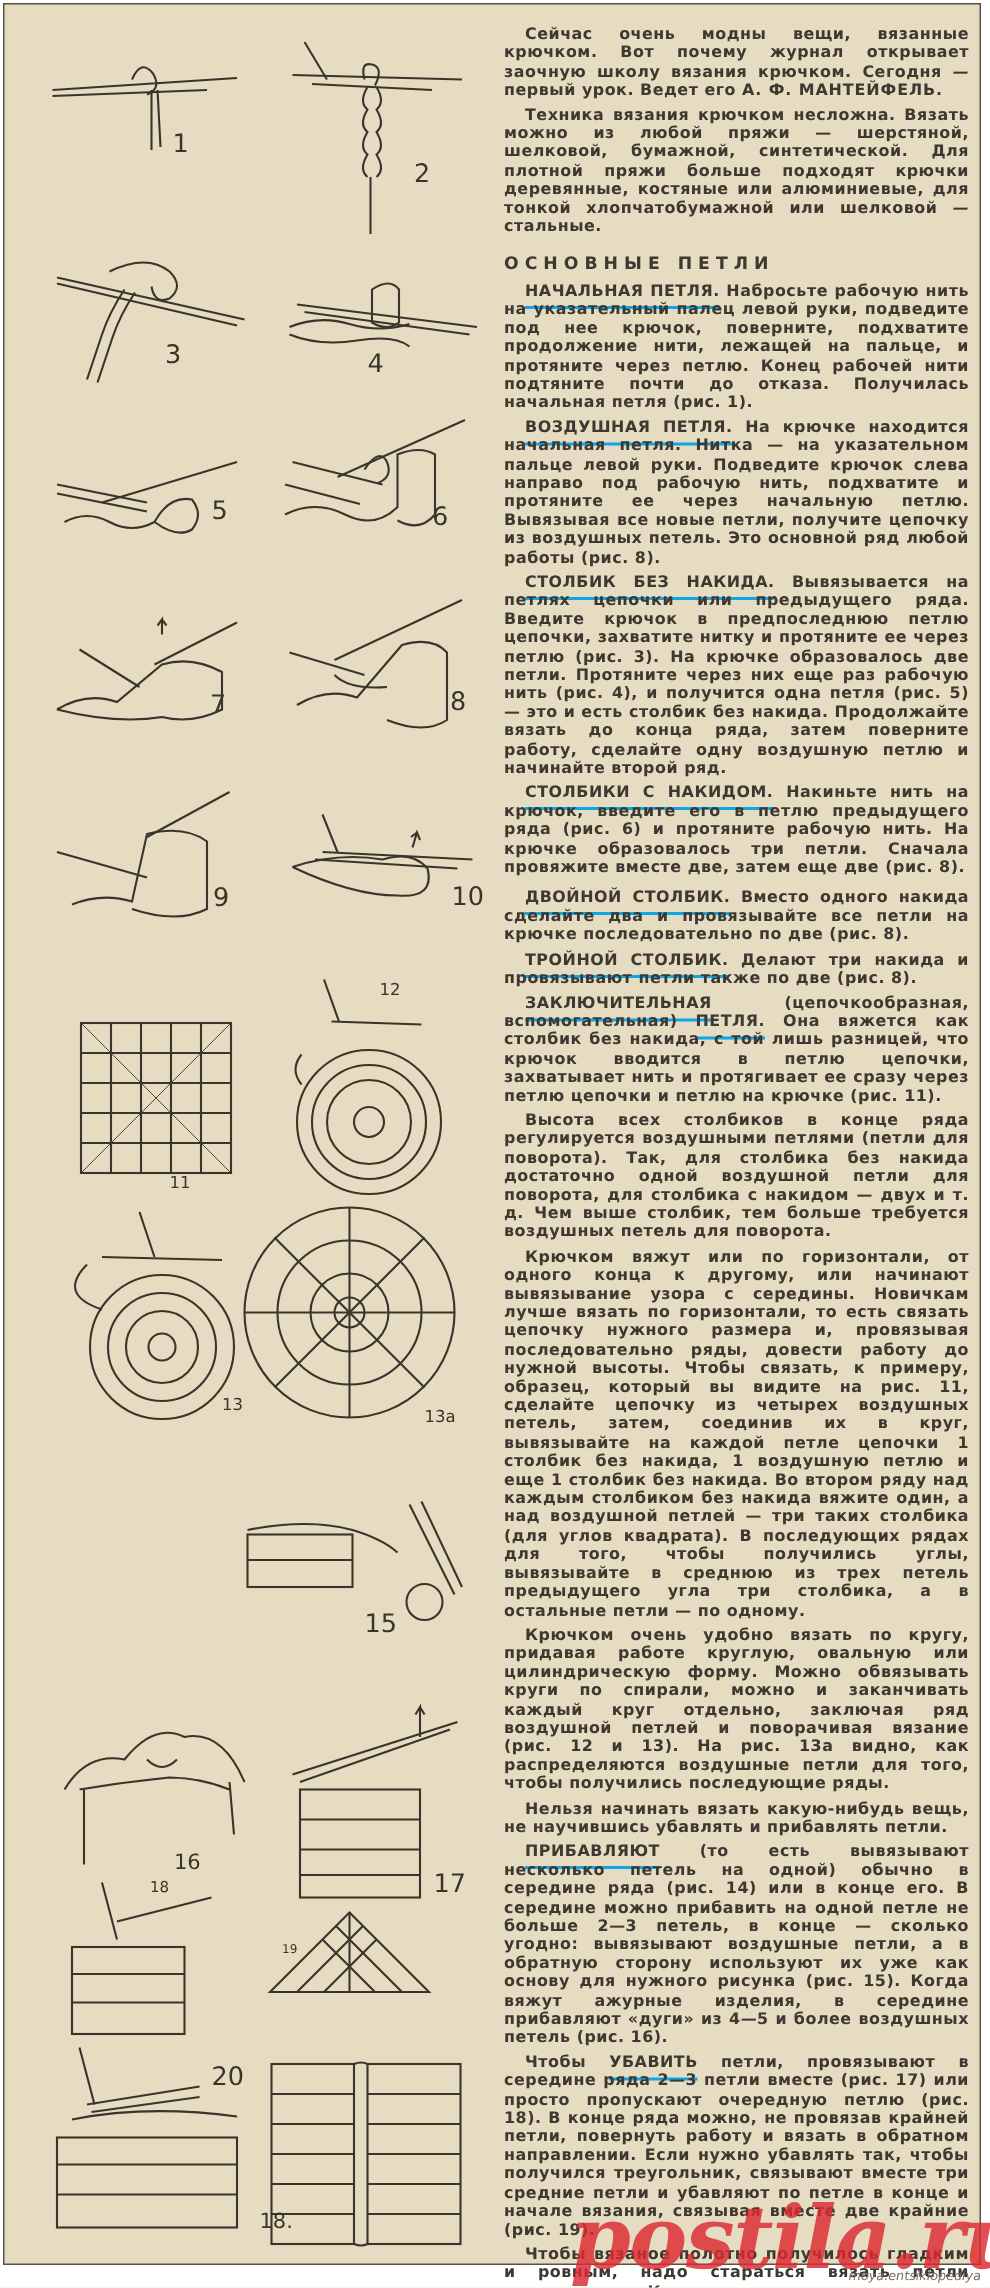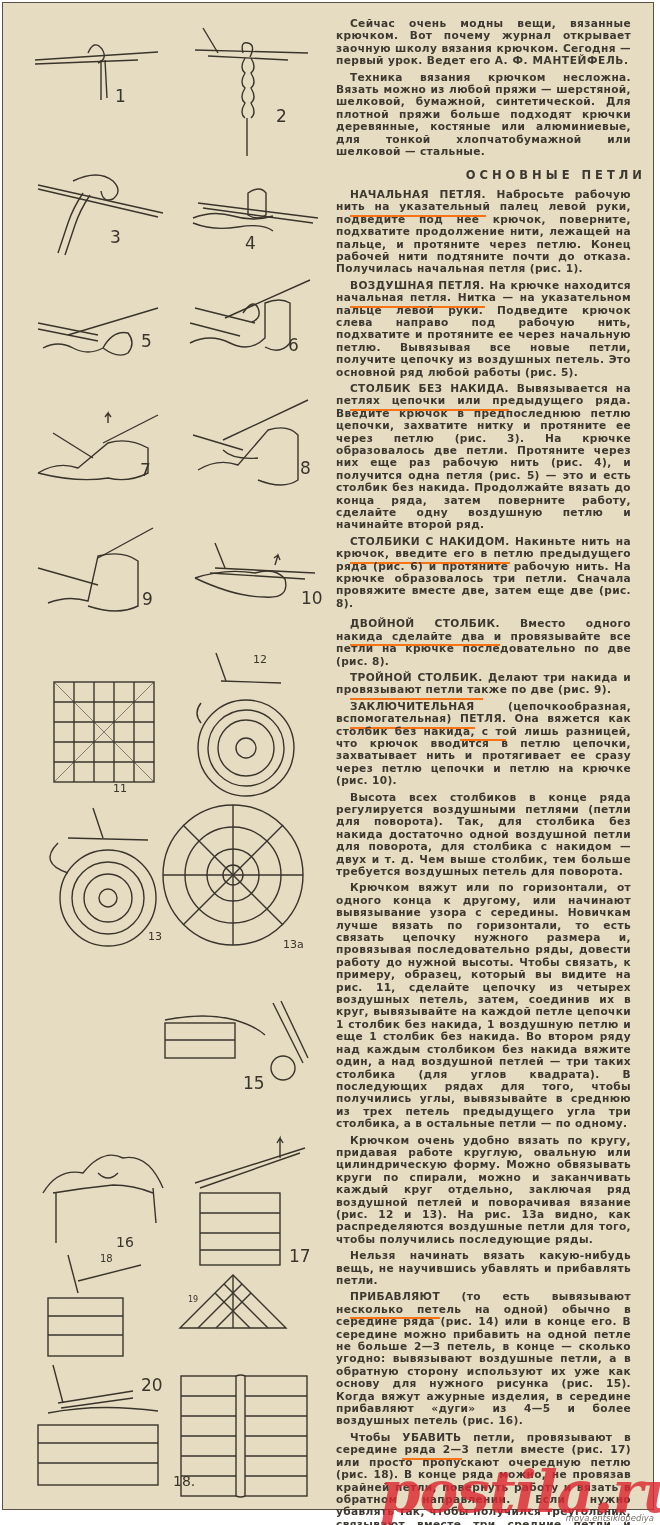--- a/index.html
+++ b/index.html
@@ -18,27 +18,27 @@
   .fig .num {
     position:absolute; font-family:"DejaVu Sans", sans-serif; font-size:17px; color:#3a352c;
   }
   .fig .num.small { font-size:11px;text-align:right; }
   .textcol {
     position:absolute; left:333px; top:14px; width:310px;
     color:#3d3830; font-size:10.6px; line-height:12.4px; letter-spacing:0.35px;
     font-weight:bold; text-align:justify;
     font-family:"DejaVu Sans", sans-serif;
   }
-  .textcol p { margin:0 15px 4px 0; text-indent:14px; }
+  .textcol p { margin:0 0 4px 0; text-indent:14px; }
   .textcol .section-title {
-    text-align:right; letter-spacing:4px; font-size:11.5px; margin:12px 0 6px 0; text-indent:0;
+    text-align:left; letter-spacing:4px; font-size:11.5px; margin:12px 0 6px 0; text-indent:0;
   }
   .hl {
-    border-bottom:2px solid #f97316;
-    padding-bottom:15px;
+    border-bottom:2px solid #0ea5e9;
+    padding-bottom:4px;
   }
   .author { font-weight:bold; letter-spacing:0.6px; }
   .watermark {
     position:absolute; left:380px; top:1462px; font-family:"DejaVu Serif", serif; font-style:italic; font-weight:bold;
     font-size:58px; color:rgba(220,40,50,0.82); letter-spacing:-1px; line-height:60px;
   }
   .credit {
     position:absolute; right:6px; top:1513px; font-size:8.5px; font-style:italic; color:#7a6f66; font-family:"DejaVu Sans", sans-serif;padding-left:20px;
   }
   svg path, svg line, svg circle, svg ellipse, svg rect, svg polyline { stroke:#3a352c; fill:none; stroke-width:1.4; }
@@ -306,26 +306,26 @@
     </div>
   </div>
 
   <div class="textcol">
     <p><span>Сейчас очень модны вещи, вязанные крючком. Вот почему журнал открывает заочную школу вязания крючком. Сегодня — первый урок. Ведет его </span><span class="author">А. Ф. МАНТЕЙФЕЛЬ.</span></p>
     <p>Техника вязания крючком несложна. Вязать можно из любой пряжи — шерстяной, шелковой, бумажной, синтетической. Для плотной пряжи больше подходят крючки деревянные, костяные или алюминиевые, для тонкой хлопчатобумажной или шелковой — стальные.</p>
 
     <p class="section-title">ОСНОВНЫЕ ПЕТЛИ</p>
 
     <p><span class="hl">НАЧАЛЬНАЯ ПЕТЛЯ.</span><span> Набросьте рабочую нить на указательный палец левой руки, подведите под нее крючок, поверните, подхватите продолжение нити, лежащей на пальце, и протяните через петлю. Конец рабочей нити подтяните почти до отказа. Получилась начальная петля (рис. 1).</span></p>
-    <p><span class="hl">ВОЗДУШНАЯ ПЕТЛЯ.</span><span> На крючке находится начальная петля. Нитка — на указательном пальце левой руки. Подведите крючок слева направо под рабочую нить, подхватите и протяните ее через начальную петлю. Вывязывая все новые петли, получите цепочку из воздушных петель. Это основной ряд любой работы (рис. 5).</span></p>
+    <p><span class="hl">ВОЗДУШНАЯ ПЕТЛЯ.</span><span> На крючке находится начальная петля. Нитка — на указательном пальце левой руки. Подведите крючок слева направо под рабочую нить, подхватите и протяните ее через начальную петлю. Вывязывая все новые петли, получите цепочку из воздушных петель. Это основной ряд любой работы (рис. 8).</span></p>
     <p><span class="hl">СТОЛБИК БЕЗ НАКИДА.</span><span> Вывязывается на петлях цепочки или предыдущего ряда. Введите крючок в предпоследнюю петлю цепочки, захватите нитку и протяните ее через петлю (рис. 3). На крючке образовалось две петли. Протяните через них еще раз рабочую нить (рис. 4), и получится одна петля (рис. 5) — это и есть столбик без накида. Продолжайте вязать до конца ряда, затем поверните работу, сделайте одну воздушную петлю и начинайте второй ряд.</span></p>
     <p><span class="hl">СТОЛБИКИ С НАКИДОМ.</span><span> Накиньте нить на крючок, введите его в петлю предыдущего ряда (рис. 6) и протяните рабочую нить. На крючке образовалось три петли. Сначала провяжите вместе две, затем еще две (рис. 8).</span></p>
     <p style="margin-top:8px"><span class="hl">ДВОЙНОЙ СТОЛБИК.</span><span> Вместо одного накида сделайте два и провязывайте все петли на крючке последовательно по две (рис. 8).</span></p>
-    <p><span class="hl">ТРОЙНОЙ СТОЛБИК.</span><span> Делают три накида и провязывают петли также по две (рис. 9).</span></p>
-    <p><span class="hl">ЗАКЛЮЧИТЕЛЬНАЯ</span><span> (цепочкообразная, вспомогательная) </span><span class="hl">ПЕТЛЯ.</span><span> Она вяжется как столбик без накида, с той лишь разницей, что крючок вводится в петлю цепочки, захватывает нить и протягивает ее сразу через петлю цепочки и петлю на крючке (рис. 10).</span></p>
+    <p><span class="hl">ТРОЙНОЙ СТОЛБИК.</span><span> Делают три накида и провязывают петли также по две (рис. 8).</span></p>
+    <p><span class="hl">ЗАКЛЮЧИТЕЛЬНАЯ</span><span> (цепочкообразная, вспомогательная) </span><span class="hl">ПЕТЛЯ.</span><span> Она вяжется как столбик без накида, с той лишь разницей, что крючок вводится в петлю цепочки, захватывает нить и протягивает ее сразу через петлю цепочки и петлю на крючке (рис. 11).</span></p>
 
     <p>Высота всех столбиков в конце ряда регулируется воздушными петлями (петли для поворота). Так, для столбика без накида достаточно одной воздушной петли для поворота, для столбика с накидом — двух и т. д. Чем выше столбик, тем больше требуется воздушных петель для поворота.</p>
     <p>Крючком вяжут или по горизонтали, от одного конца к другому, или начинают вывязывание узора с середины. Новичкам лучше вязать по горизонтали, то есть связать цепочку нужного размера и, провязывая последовательно ряды, довести работу до нужной высоты. Чтобы связать, к примеру, образец, который вы видите на рис. 11, сделайте цепочку из четырех воздушных петель, затем, соединив их в круг, вывязывайте на каждой петле цепочки 1 столбик без накида, 1 воздушную петлю и еще 1 столбик без накида. Во втором ряду над каждым столбиком без накида вяжите один, а над воздушной петлей — три таких столбика (для углов квадрата). В последующих рядах для того, чтобы получились углы, вывязывайте в среднюю из трех петель предыдущего угла три столбика, а в остальные петли — по одному.</p>
     <p>Крючком очень удобно вязать по кругу, придавая работе круглую, овальную или цилиндрическую форму. Можно обвязывать круги по спирали, можно и заканчивать каждый круг отдельно, заключая ряд воздушной петлей и поворачивая вязание (рис. 12 и 13). На рис. 13а видно, как распределяются воздушные петли для того, чтобы получились последующие ряды.</p>
     <p>Нельзя начинать вязать какую-нибудь вещь, не научившись убавлять и прибавлять петли.</p>
 
     <p><span class="hl">ПРИБАВЛЯЮТ</span><span> (то есть вывязывают несколько петель на одной) обычно в середине ряда (рис. 14) или в конце его. В середине можно прибавить на одной петле не больше 2—3 петель, в конце — сколько угодно: вывязывают воздушные петли, а в обратную сторону используют их уже как основу для нужного рисунка (рис. 15). Когда вяжут ажурные изделия, в середине прибавляют «дуги» из 4—5 и более воздушных петель (рис. 16).</span></p>
     <p><span>Чтобы </span><span class="hl">УБАВИТЬ</span><span> петли, провязывают в середине ряда 2—3 петли вместе (рис. 17) или просто пропускают очередную петлю (рис. 18). В конце ряда можно, не провязав крайней петли, повернуть работу и вязать в обратном направлении. Если нужно убавлять так, чтобы получился треугольник, связывают вместе три средние петли и убавляют по петле в конце и начале вязания, связывая вместе две крайние (рис. 19).</span></p>
     <p>Чтобы вязаное полотно получилось гладким и ровным, надо стараться вязать петли равномерно. Количество петель в начале вязки (цепочка) должно совершенно точно соответствовать ширине изделия. Для того, чтобы не ошибиться, свяжите сначала небольшой образец и сосчитайте, сколько петель в 1 см.</p>
 

